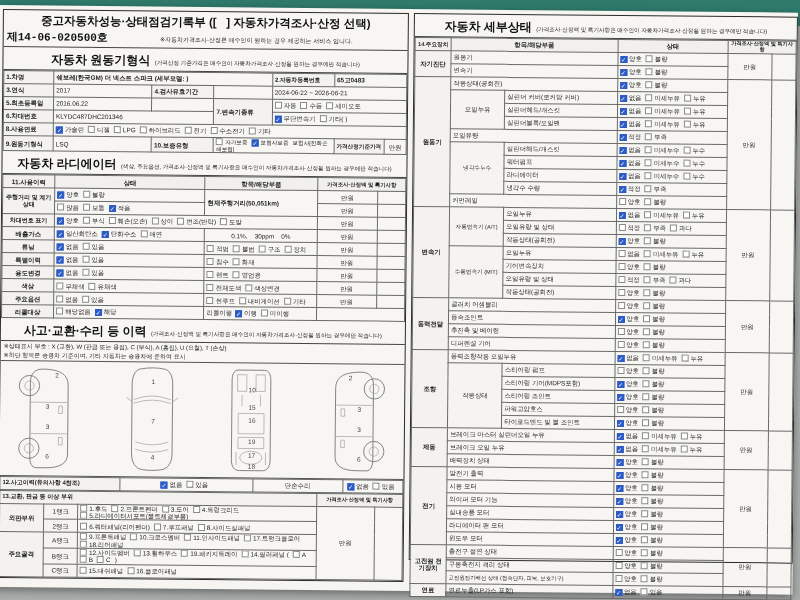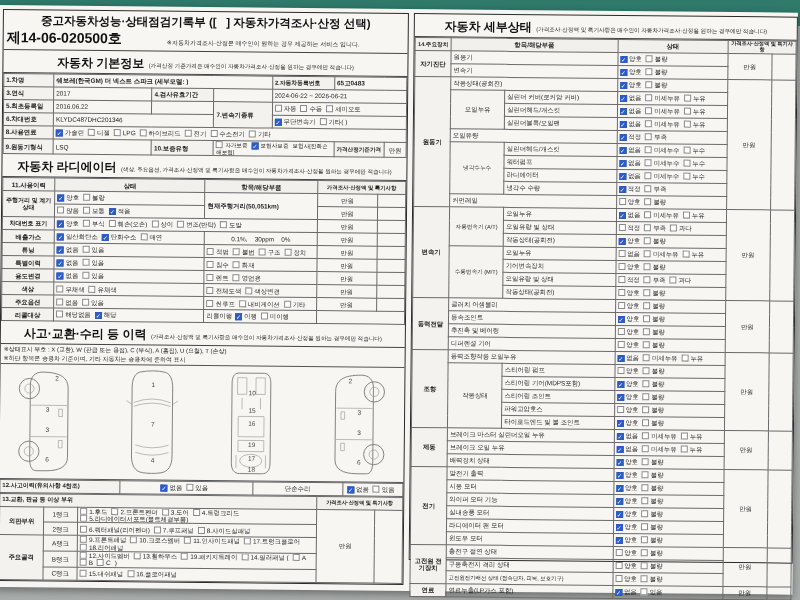--- a/index.html
+++ b/index.html
@@ -8,21 +8,21 @@
   .paper{position:absolute;left:0;top:5px;width:798px;height:582px;background:#f6f5f2;
     transform:rotate(0.55deg);transform-origin:0 0;box-shadow:0 3px 8px rgba(0,0,0,.4);
     padding:4px 0 0 3px;box-sizing:border-box;}
   .cols{display:flex;gap:5px;}
   .box{border:1.6px solid #2b2b2b;background:#f7f6f3;}
   .lbox{width:404px;}
   .rbox{width:382px;height:545px;}
   
   .title{font-size:11.5px;font-weight:bold;text-align:center;padding:3px 0 1px;color:#111;}
   .subrow{display:flex;align-items:flex-end;padding:0 3px 2px;border-bottom:1px solid #444;}
-  .docno{font-size:14px;font-weight:bold;color:#111;white-space:nowrap;}
+  .docno{font-size:11px;font-weight:bold;color:#111;white-space:nowrap;font-family:Liberation Mono, monospace;}
   .hnote{font-size:6px;color:#222;margin:0 auto;padding-bottom:1px;}
   .sect{border-bottom:1px solid #444;text-align:center;padding:1.5px 0;}
   .sect b{font-size:12px;color:#111;}
   .sect span.n{font-size:5.6px;color:#222;}
   table.grid{border-collapse:collapse;width:100%;table-layout:fixed;}
   table.grid td{border:1px solid #6a6a6a;padding:0 2px;font-size:6.4px;color:#1d1d1d;
     height:12px;line-height:1.15;overflow:hidden;}
   .t-basic td{height:13px;}
   .t-detail td{height:11.5px;font-size:6.2px;}
   .t-ranks td{height:10px;}
@@ -58,21 +58,21 @@
   <div class="cols">
 
     <div class="box lbox">
       <div class="title">중고자동차성능·상태점검기록부  ([&nbsp;&nbsp;&nbsp;] 자동차가격조사·산정 선택)</div>
       <div class="subrow">
         <span class="docno">제14-06-020500호</span>
         <span class="hnote">※자동차가격조사·산정은 매수인이 원하는 경우 제공하는 서비스 입니다.</span>
       </div>
 
       <div class="sect">
-        <b>자동차 기본정보</b>
+        <b>자동차 원동기형식</b>
         <span class="n">(가격산정 기준가격은 매수인이 자동차가격조사·산정을 원하는 경우에만 적습니다)</span>
       </div>
       <div id="t-basic">
           <table class="grid t-basic">
             <colgroup>
               <col style="width: 50px;">
               <col style="width: 98px;">
               <col style="width: 62px;">
               <col style="width: 58px;">
               <col style="width: 62px;">

